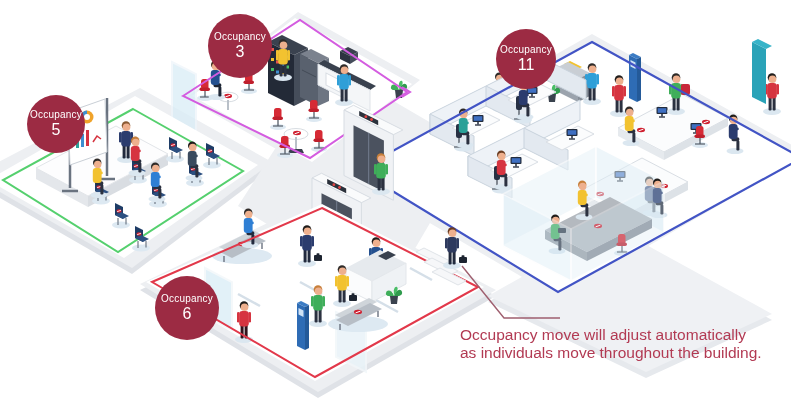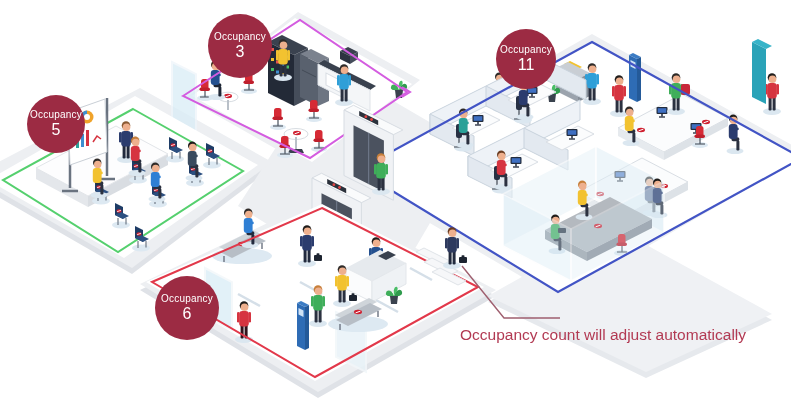--- a/index.html
+++ b/index.html
@@ -395,16 +395,17 @@
   <div class="badge b12">
     <span class="lbl">Occupancy</span>
     <span class="val">11</span>
   </div>
   <div class="badge b6">
     <span class="lbl">Occupancy</span>
     <span class="val">6</span>
   </div>
 
   <div class="callout">
-    <div>Occupancy count will adjust automatically</div>
+    <div>Occupancy move will adjust automatically</div>
+    <div>as individuals move throughout the building.</div>
   </div>
 
 </div>
 
 </body></html>

